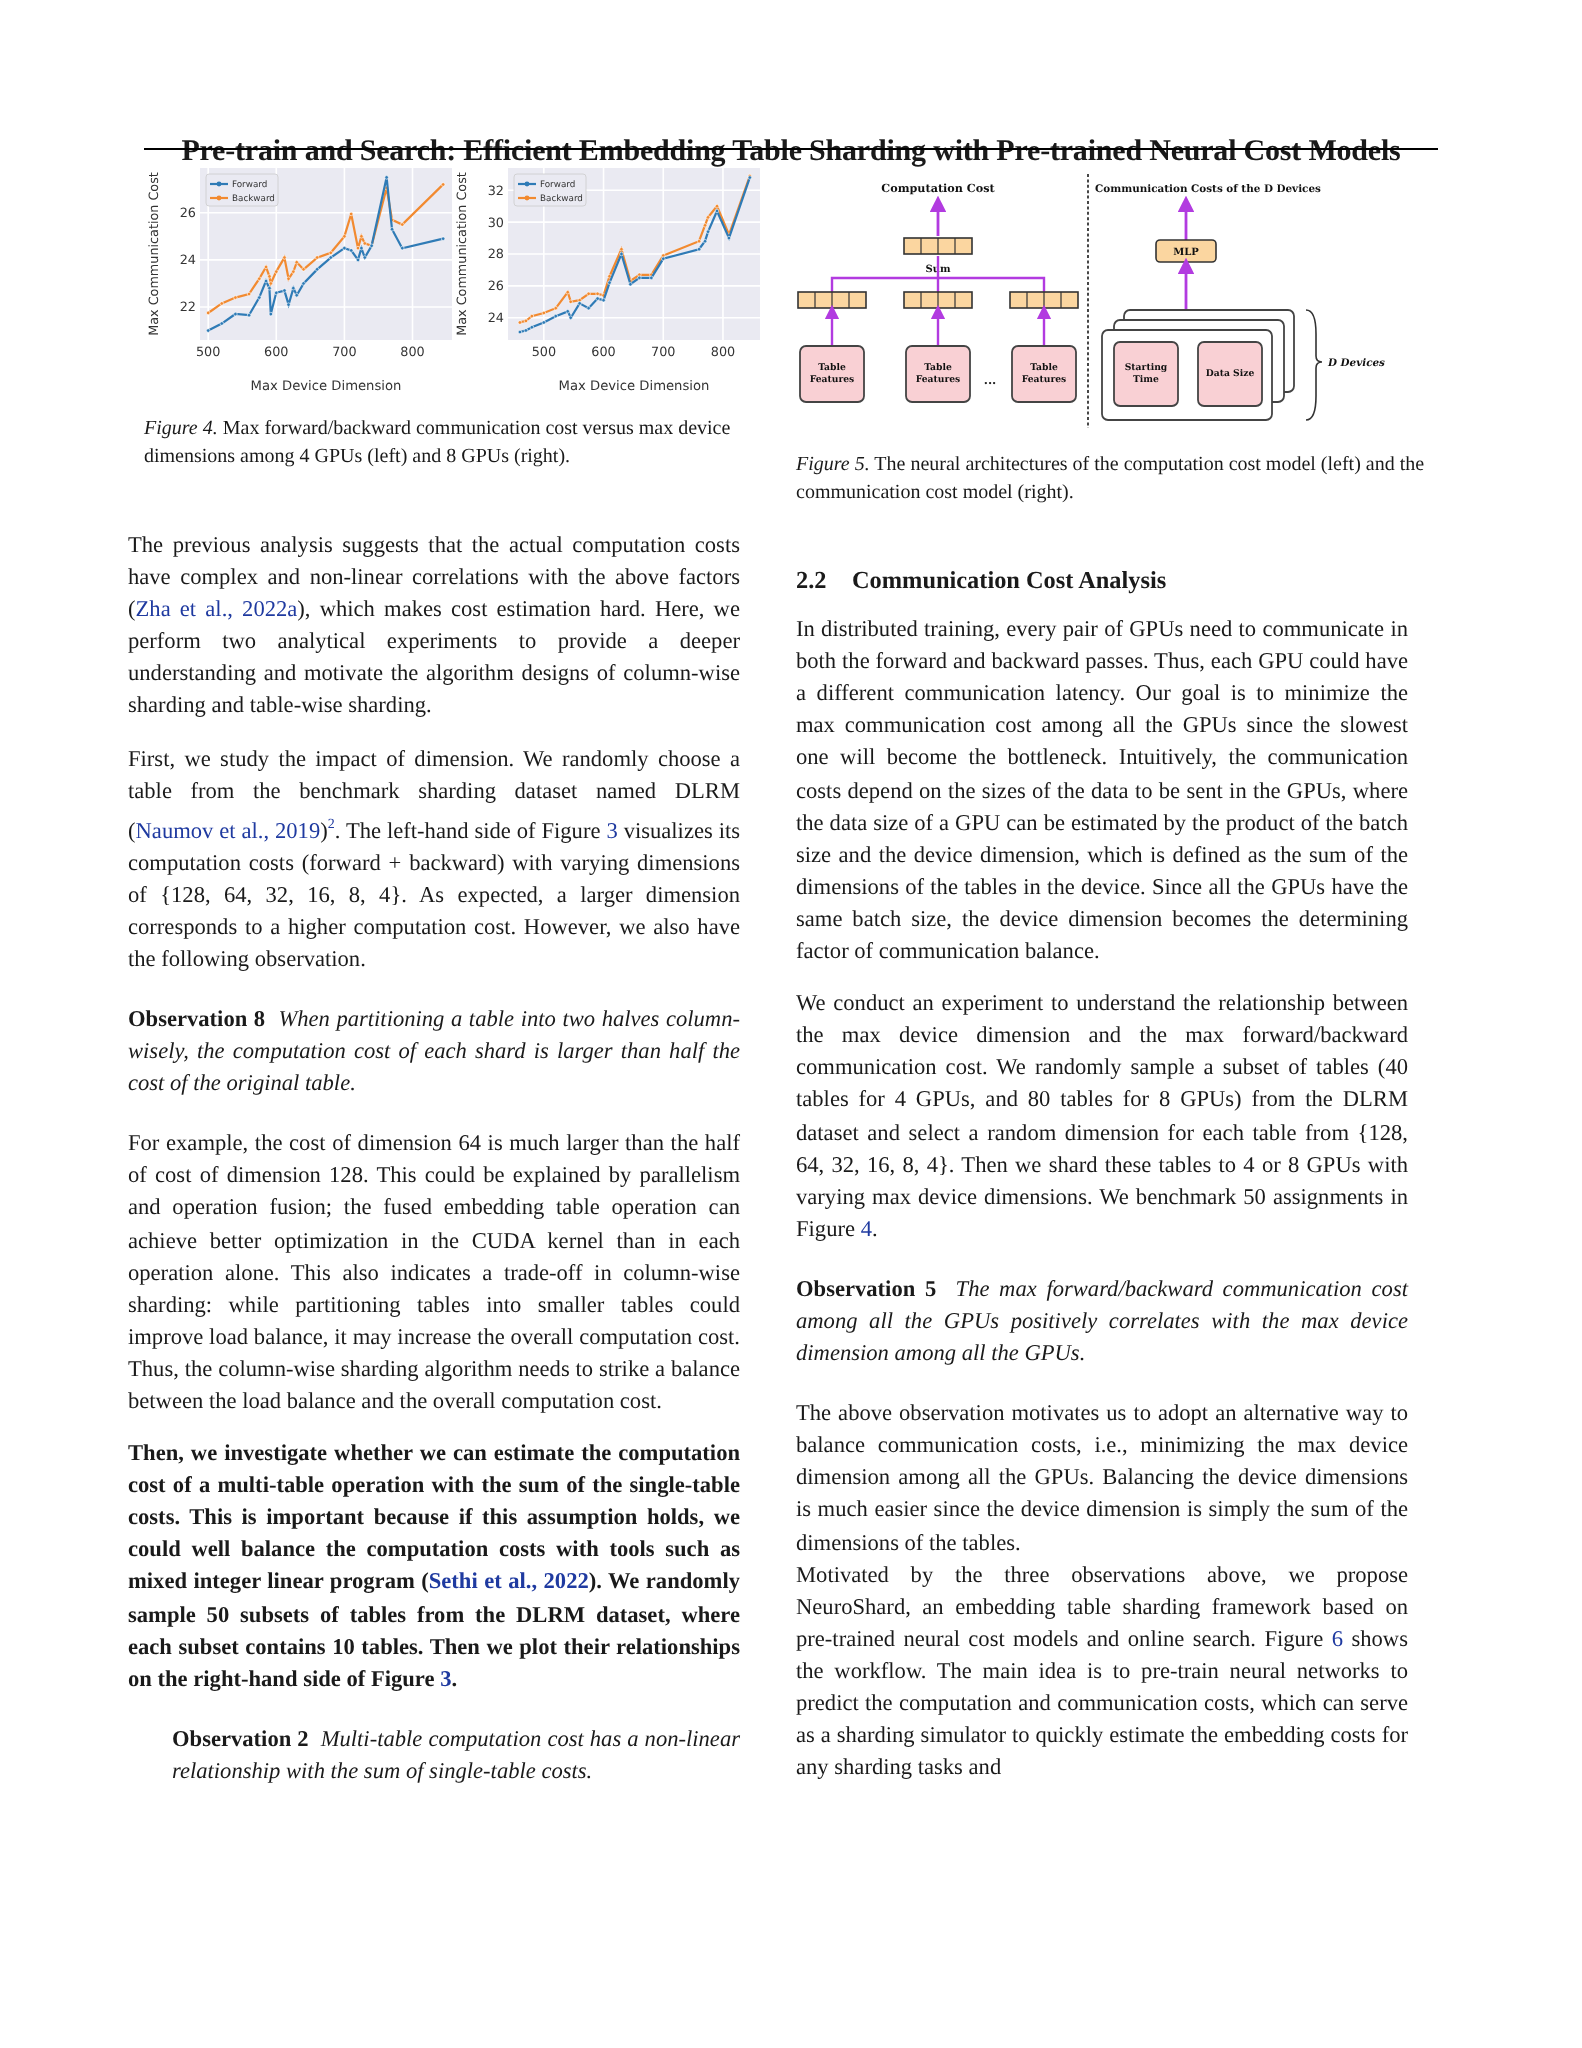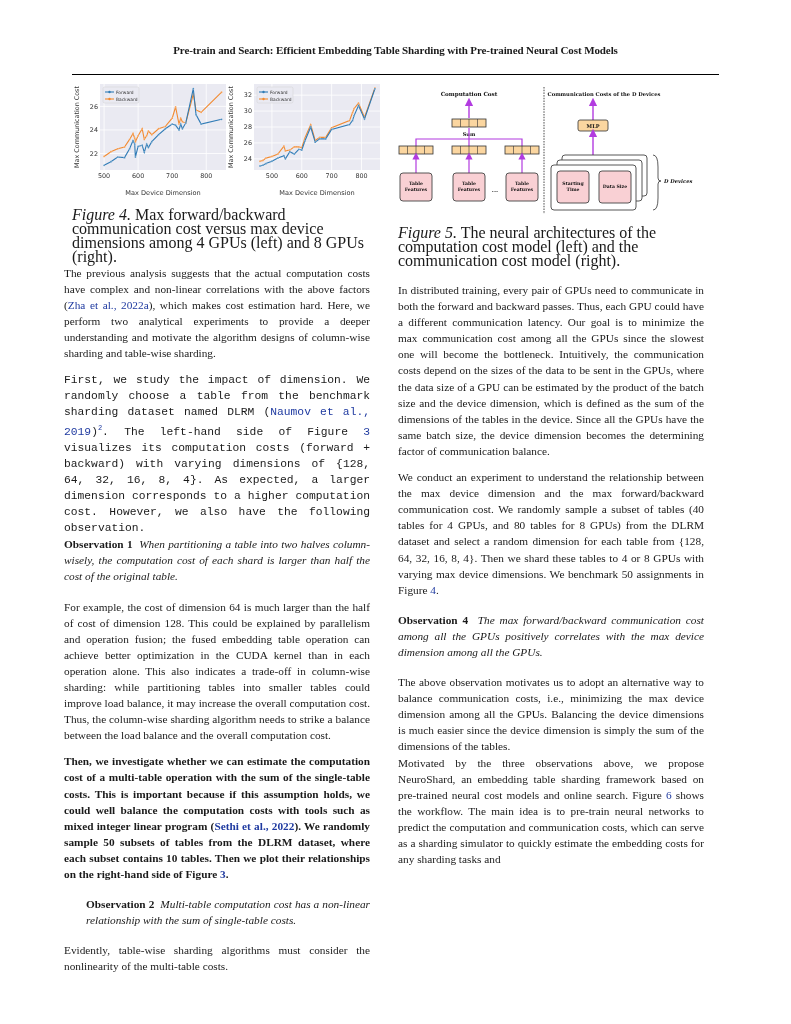--- a/index.html
+++ b/index.html
@@ -1,28 +1,28 @@
 <!DOCTYPE html>
 <html><head>
 <meta charset="utf-8">
 <style>
   html, body { margin: 0; padding: 0; background: #ffffff; }
   body { width: 791px; height: 1024px; position: relative; overflow: hidden;
          font-family: "Liberation Serif", "DejaVu Serif", serif; color: #1a1a1a; }
-  .running-head { position: absolute; left: 72px; top: 44px; width: 647px; text-align: center;
-         font-weight: bold; font-size: 11px; letter-spacing: -0.1px; }
+  .running-head { position: absolute; left: 72px; top: 68px; width: 647px; text-align: center;
+         font-weight: bold; font-size: 15px; letter-spacing: -0.1px; }
   .head-rule { position: absolute; left: 72px; top: 74px; width: 647px; height: 0; border-top: 1.3px solid #000; }
   .col { position: absolute; width: 306px; font-size: 11.3px; line-height: 16.1px; text-align: justify; }
   .col-left { left: 64px; }
   .col-right { left: 398px; }
   p { margin: 0; }
   .cite { color: #1f3aa0; }
   .obs-label { font-weight: bold; }
   .obs-text { font-style: italic; }
-  .caption { position: absolute; font-size: 16px; line-height: 14px; text-align: left; }
+  .caption { position: absolute; font-size: 10px; line-height: 14px; text-align: left; }
   .caption .fig-label { font-style: italic; }
   .section-heading { font-weight: bold; font-size: 12.2px; }
   .section-heading .num { display: inline-block; width: 28px; }
   .smallcaps-big { font-size: 13px; }
   .smallcaps-small { font-size: 10.2px; }
   .chart { position: absolute; }
   .chart svg text { font-family: "DejaVu Sans", sans-serif; fill: #333; }
   .diagram { position: absolute; left: 392px; top: 82px; width: 330px; height: 135px; }
   .diagram text { font-family: "DejaVu Serif", serif; font-weight: bold; fill: #111; }
 </style>
@@ -275,41 +275,43 @@
 </svg>
 
 <div class="caption" style="left:398px; top:226px; width:320px;">
   <span class="fig-label">Figure 5.</span><span> The neural architectures of the computation cost model (left) and the communication cost model (right).</span>
 </div>
 
 <div class="col col-left" style="top:265px;">
   <p style="margin-bottom:10px;">
     <span>The previous analysis suggests that the actual computation costs have complex and non-linear correlations with the above factors (</span><a class="cite">Zha et al., 2022a</a><span>), which makes cost estimation hard. Here, we perform two analytical experiments to provide a deeper understanding and motivate the algorithm designs of column-wise sharding and table-wise sharding.</span>
   </p>
-  <p style="font-family:Liberation Mono, monospace;">
+  <p style="margin-bottom:14px;">
     <span>First, we study the impact of dimension. We randomly choose a table from the benchmark sharding dataset named DLRM (</span><a class="cite">Naumov et al., 2019</a><span>)</span><sup class="cite" style="font-size:7px;">2</sup><span>. The left-hand side of Figure </span><a class="cite">3</a><span> visualizes its computation costs (forward + backward) with varying dimensions of {128, 64, 32, 16, 8, 4}. As expected, a larger dimension corresponds to a higher computation cost. However, we also have the following observation.</span>
   </p>
   <p style="margin-bottom:14px;">
-    <span class="obs-label">Observation 1</span>&nbsp;&nbsp;<span class="obs-text">When partitioning a table into two halves column-wisely, the computation cost of each shard is larger than half the cost of the original table.</span>
+    <span class="obs-label">Observation 8</span>&nbsp;&nbsp;<span class="obs-text">When partitioning a table into two halves column-wisely, the computation cost of each shard is larger than half the cost of the original table.</span>
   </p>
   <p style="margin-bottom:10px;">For example, the cost of dimension 64 is much larger than the half of cost of dimension 128. This could be explained by parallelism and operation fusion; the fused embedding table operation can achieve better optimization in the CUDA kernel than in each operation alone. This also indicates a trade-off in column-wise sharding: while partitioning tables into smaller tables could improve load balance, it may increase the overall computation cost. Thus, the column-wise sharding algorithm needs to strike a balance between the load balance and the overall computation cost.</p>
   <p style="margin-bottom:14px;font-weight:bold;">
     <span>Then, we investigate whether we can estimate the computation cost of a multi-table operation with the sum of the single-table costs. This is important because if this assumption holds, we could well balance the computation costs with tools such as mixed integer linear program (</span><a class="cite">Sethi et al., 2022</a><span>). We randomly sample 50 subsets of tables from the DLRM dataset, where each subset contains 10 tables. Then we plot their relationships on the right-hand side of Figure </span><a class="cite">3</a><span>.</span>
   </p>
   <p style="margin-bottom:14px;margin-left:22px;">
     <span class="obs-label">Observation 2</span>&nbsp;&nbsp;<span class="obs-text">Multi-table computation cost has a non-linear relationship with the sum of single-table costs.</span>
   </p>
-  <p>Evidently, table-wise sharding algorithms must consider the nonlinearity of the multi-table costs.</p>
 </div>
 
 <div class="col col-right" style="top:282px;">
+  <div class="section-heading" style="margin-bottom:9px;">
+    <span class="num">2.2</span><span>Communication Cost Analysis</span>
+  </div>
   <p style="margin-bottom:10px;">In distributed training, every pair of GPUs need to communicate in both the forward and backward passes. Thus, each GPU could have a different communication latency. Our goal is to minimize the max communication cost among all the GPUs since the slowest one will become the bottleneck. Intuitively, the communication costs depend on the sizes of the data to be sent in the GPUs, where the data size of a GPU can be estimated by the product of the batch size and the device dimension, which is defined as the sum of the dimensions of the tables in the device. Since all the GPUs have the same batch size, the device dimension becomes the determining factor of communication balance.</p>
   <p style="margin-bottom:14px;">
     <span>We conduct an experiment to understand the relationship between the max device dimension and the max forward/backward communication cost. We randomly sample a subset of tables (40 tables for 4 GPUs, and 80 tables for 8 GPUs) from the DLRM dataset and select a random dimension for each table from {128, 64, 32, 16, 8, 4}. Then we shard these tables to 4 or 8 GPUs with varying max device dimensions. We benchmark 50 assignments in Figure </span><a class="cite">4</a><span>.</span>
   </p>
   <p style="margin-bottom:14px;">
-    <span class="obs-label">Observation 4</span>&nbsp;&nbsp;<span class="obs-text">The max forward/backward communication cost among all the GPUs positively correlates with the max device dimension among all the GPUs.</span>
+    <span class="obs-label">Observation 5</span>&nbsp;&nbsp;<span class="obs-text">The max forward/backward communication cost among all the GPUs positively correlates with the max device dimension among all the GPUs.</span>
   </p>
   <p style="margin-bottom:0;">The above observation motivates us to adopt an alternative way to balance communication costs, i.e., minimizing the max device dimension among all the GPUs. Balancing the device dimensions is much easier since the device dimension is simply the sum of the dimensions of the tables.</p>
   <p>
     <span>Motivated by the three observations above, we propose NeuroShard, an embedding table sharding framework based on pre-trained neural cost models and online search. Figure </span><a class="cite">6</a><span> shows the workflow. The main idea is to pre-train neural networks to predict the computation and communication costs, which can serve as a sharding simulator to quickly estimate the embedding costs for any sharding tasks and</span>
   </p>
 </div>
 
 </body></html>

